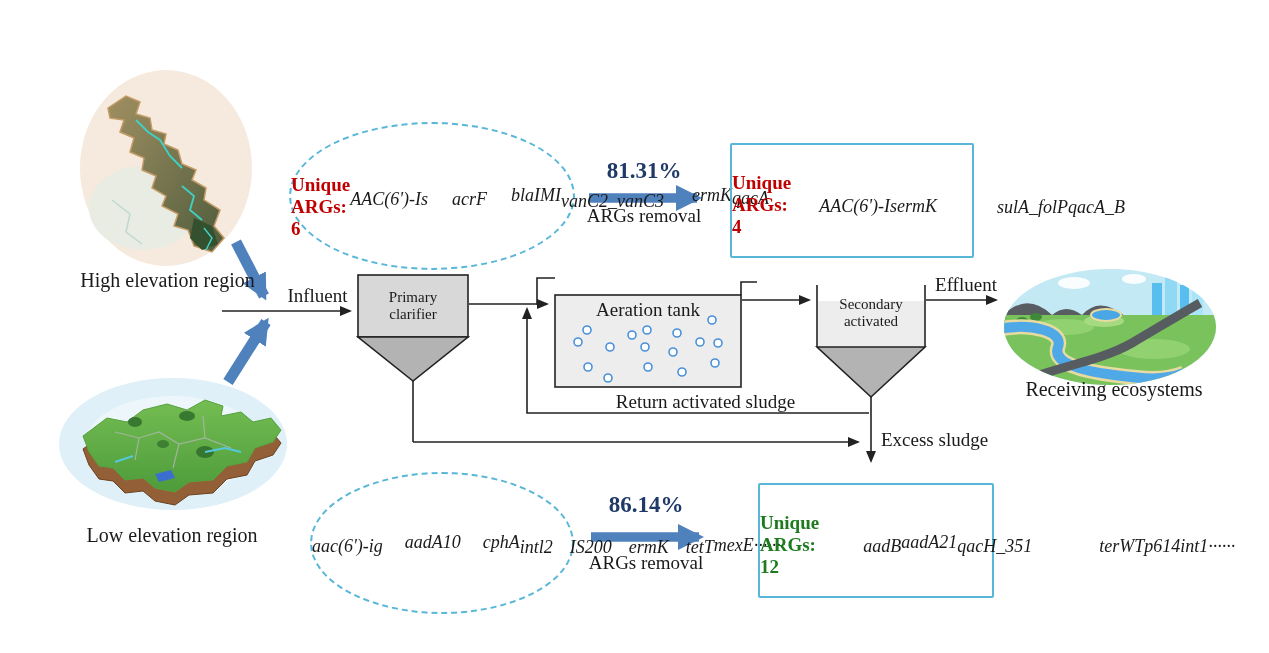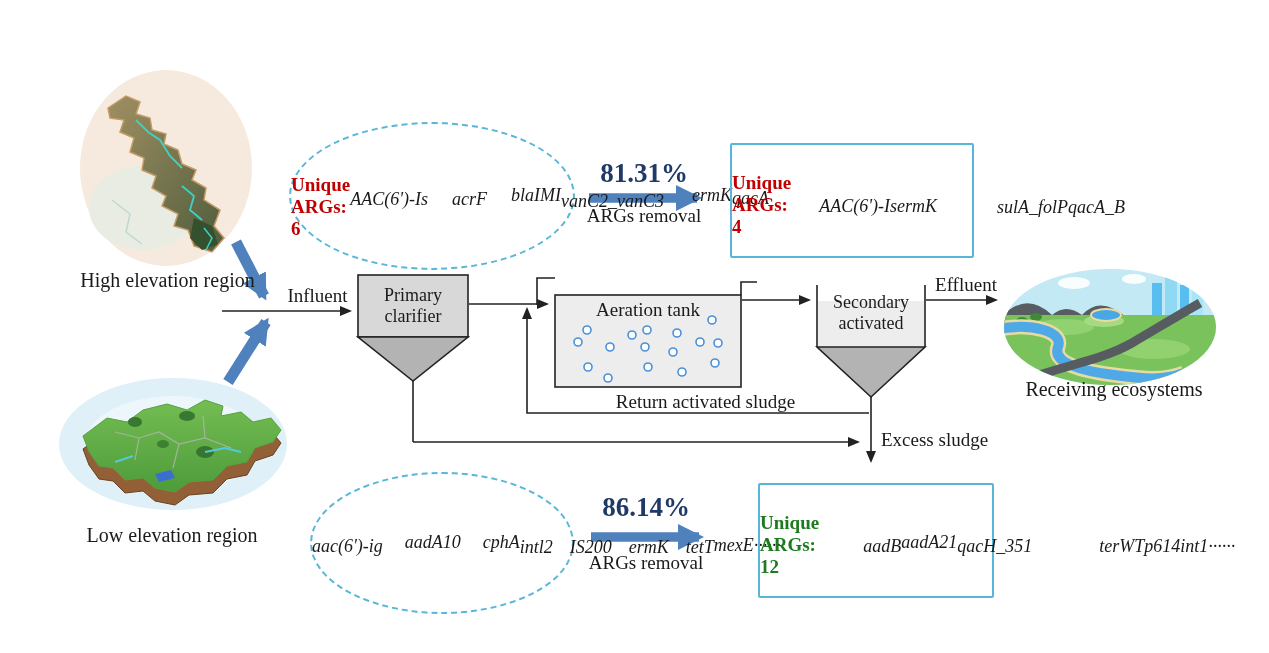--- a/index.html
+++ b/index.html
@@ -17,22 +17,22 @@
   .tank-rect{fill:var(--tank-fill,#EDEDED);stroke:var(--ink,#222);stroke-width:1.6;}
   .clar-rect{fill:var(--clarifier-fill,#D8D8D8);stroke:var(--ink,#222);stroke-width:1.6;}
   .clar2-fill{fill:var(--tank-fill,#EFEFEF);stroke:none;}
   .funnel{fill:var(--funnel-fill,#B3B3B3);stroke:var(--ink,#222);stroke-width:1.6;}
   .bubble{fill:#ffffff;stroke:var(--bubble-stroke,#4A90D9);stroke-width:1.6;}
 
   
   .lbl{position:absolute;font-size:19px;line-height:1.25;text-align:center;}
   .lbl-left{text-align:left;}
   .lbl-big{font-size:20px;}
-  .pct{position:absolute;font-size:27px;font-weight:bold;color:var(--navy,#203A67);text-align:center;}
-  .tank-lbl{position:absolute;display:flex;align-items:center;justify-content:center;font-size:18px;}
+  .pct{position:absolute;font-size:23px;font-weight:bold;color:var(--navy,#203A67);text-align:center;}
+  .tank-lbl{position:absolute;display:flex;align-items:center;justify-content:center;font-size:15px;}
   .tank-lbl span{display:block;text-align:center;}
 
   
   .panel{position:absolute;display:flex;align-items:center;box-sizing:border-box;}
   .panel-ellipse{border:2.4px dashed var(--border-blue,#58B7D8);border-radius:50%;}
   .panel-box{border:2px solid var(--border-blue,#58B7D8);border-radius:2px;}
   .panel-title{font-size:19px;font-weight:bold;}
   .t-red{color:var(--red-title,#C00000);}
   .t-green{color:var(--green-title,#1E7A1E);}
   .gene-row{display:flex;align-items:baseline;justify-content:center;width:100%;box-sizing:border-box;}

